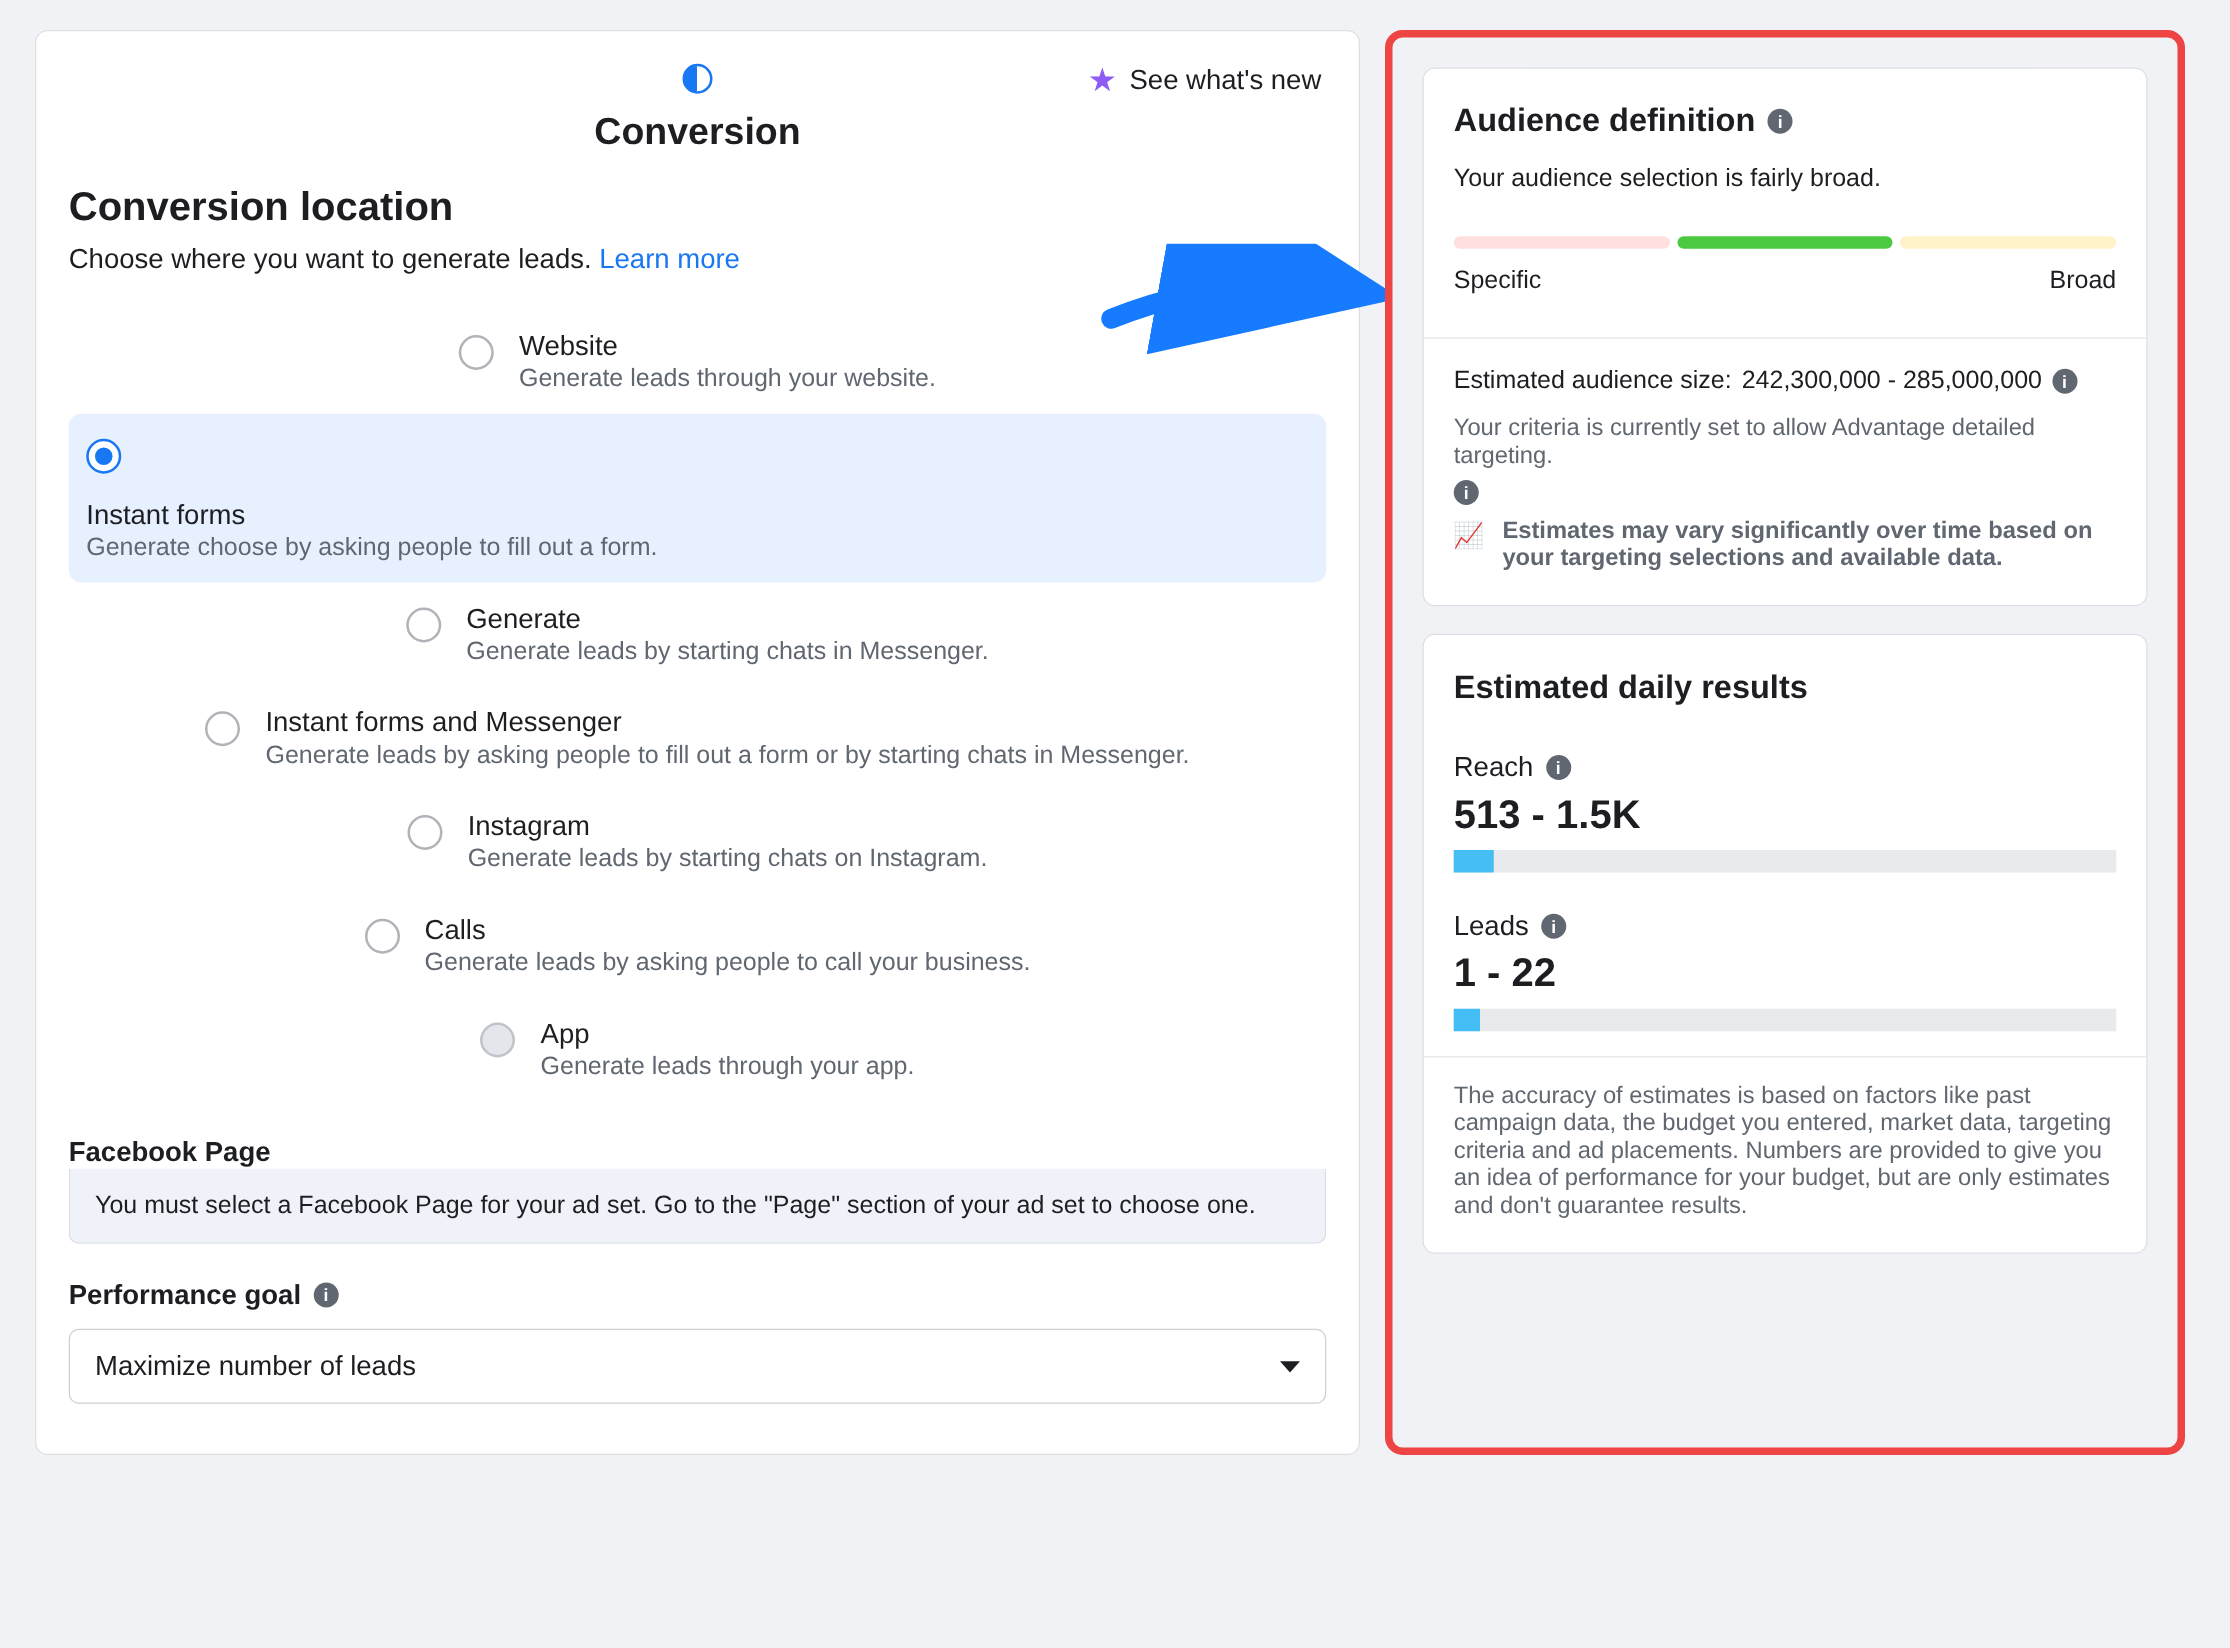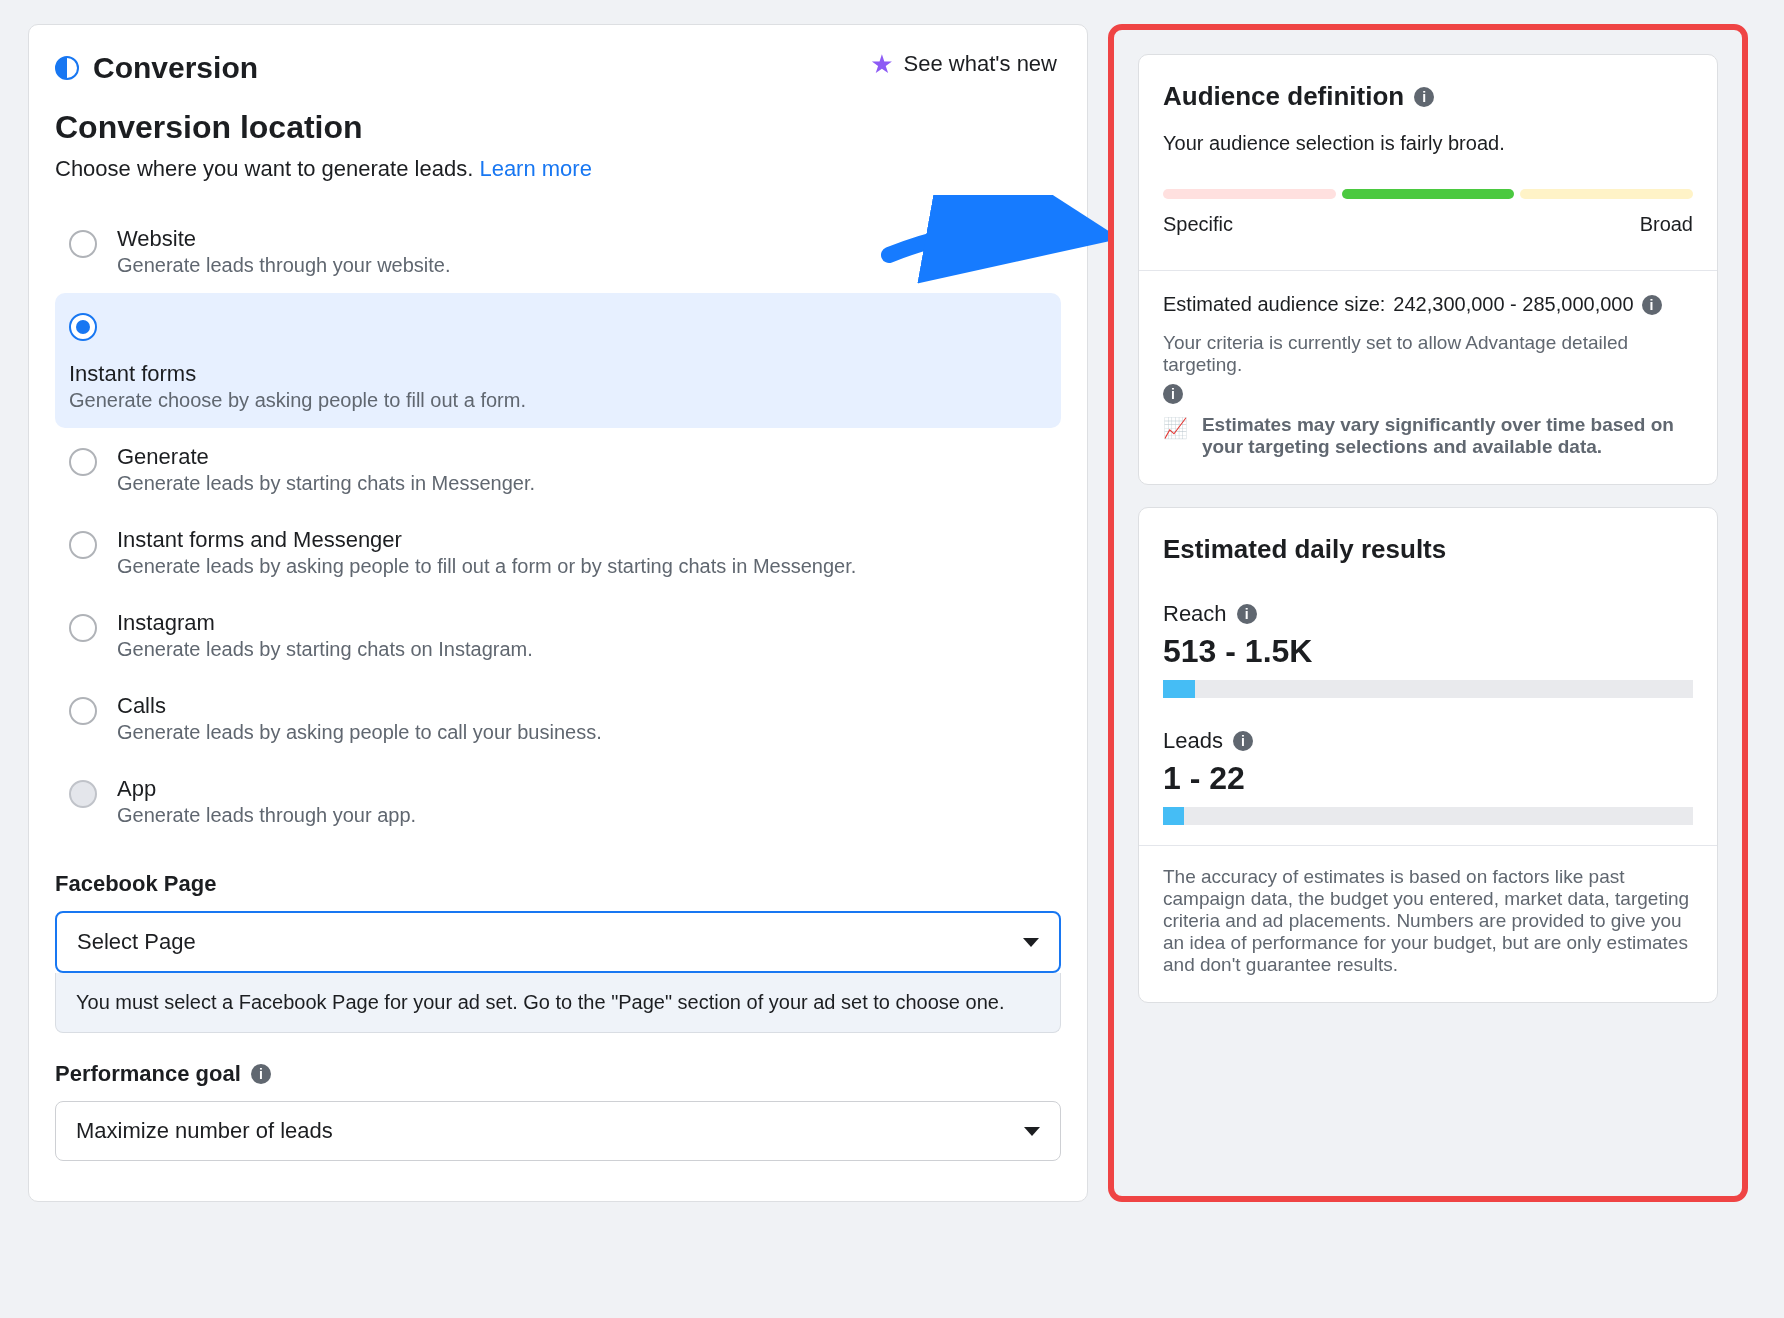--- a/index.html
+++ b/index.html
@@ -29,20 +29,21 @@
     border-radius: 14px;
     padding: 24px;
     position: relative;
   }
   .section-title {
     font-size: 30px;
     font-weight: 700;
     display: flex;
     align-items: center;
     gap: 14px;
+    flex-direction: column;
   }
   .half-circle-icon {
     width: 24px; height: 24px;
     border-radius: 50%;
     background: linear-gradient(90deg, #1877f2 50%, #fff 50%);
     border: 2px solid #1877f2;
   }
   .whats-new {
     position: absolute;
     top: 26px;
@@ -67,20 +68,21 @@
   }
   .link { color: #1877f2; cursor: pointer; }
   .radio-list { margin-top: 28px; }
   .radio-item {
     display: flex;
     align-items: flex-start;
     gap: 20px;
     padding: 16px 14px;
     border-radius: 10px;
     cursor: pointer;
+    justify-content: center;
   }
   .radio-item.selected { background: #e7f0ff; flex-direction: column; }
   .radio-item.disabled .radio-circle {
     background: #e4e6eb;
     border-color: #c0c3c9;
   }
   .radio-circle {
     width: 28px; height: 28px;
     border-radius: 50%;
     border: 2px solid #b0b3b8;
@@ -336,24 +338,20 @@
           <div class="radio-circle"></div>
           <div class="radio-text">
             <div class="title">App</div>
             <div class="subtitle">Generate leads through your app.</div>
           </div>
         </div>
       </div>
 
     <div class="field-label">
       <span>Facebook Page</span>
-    </div>
-    <div class="select-box">
-      <span>Select Page</span>
-      <span class="caret-down"></span>
     </div>
     <div class="notice-box">You must select a Facebook Page for your ad set. Go to the "Page" section of your ad set to choose one.</div>
 
     <div class="field-label">
       <span>Performance goal</span>
       <span class="info-icon">i</span>
     </div>
     <div class="select-box plain">
       <span>Maximize number of leads</span>
       <span class="caret-down"></span>

